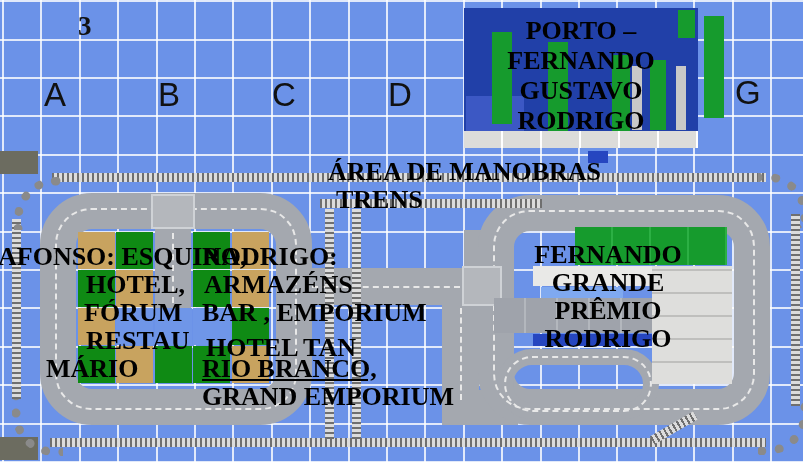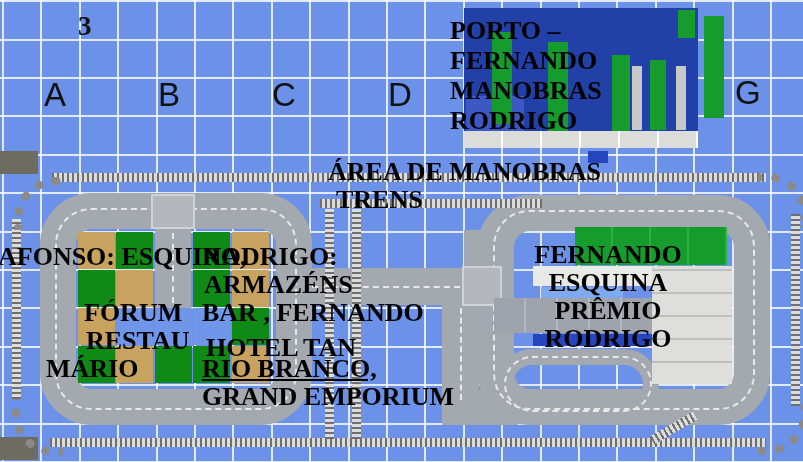--- a/index.html
+++ b/index.html
@@ -9,21 +9,21 @@
     background-image:
       repeating-linear-gradient(90deg, rgba(255,255,255,.8) 0 2px, transparent 2px 38.4px),
       repeating-linear-gradient(0deg, rgba(255,255,255,.8) 0 2px, transparent 2px 38.4px);
     background-position:2px 1px;
     font-family:"Liberation Serif","DejaVu Serif",serif;
   }
   
   .lbl{position:absolute;color:#000;font-weight:700;font-size:26px;line-height:28px;white-space:nowrap;z-index:50;}
   .grid-letter{position:absolute;color:#111;font-family:"Liberation Sans","DejaVu Sans",sans-serif;
     font-weight:400;font-size:33px;line-height:33px;z-index:50;}
-  .port-text{position:absolute;left:450px;top:16px;width:262px;text-align:left;z-index:50;
+  .port-text{position:absolute;left:450px;top:16px;width:262px;text-align:center;z-index:50;
     color:#000;font-weight:700;font-size:26px;line-height:30px;}
   .rb-text{position:absolute;left:498px;top:241px;width:220px;text-align:center;z-index:50;
     color:#000;font-weight:700;font-size:26px;line-height:28px;}
   
   .ring{position:absolute;border:36px solid #a4a8af;border-radius:52px;z-index:15;box-sizing:border-box;}
   .ring-dash{position:absolute;border:2px dashed #e8e8e8;border-radius:36px;z-index:16;box-sizing:border-box;}
   .road{position:absolute;background:#a4a8af;z-index:15;}
   .road-dash-h{position:absolute;border-top:2px dashed #e8e8e8;z-index:16;}
   .road-dash-v{position:absolute;border-left:2px dashed #e8e8e8;z-index:16;}
   .xing{position:absolute;background:#b4b7bc;z-index:17;
@@ -128,39 +128,40 @@
 
   <div class="grid-letter" style="left:78px;top:10px;font-size:27px;font-family:'Liberation Serif',serif;font-weight:700;">3</div>
   <div class="grid-letter" style="left:44px;top:78px;">A</div>
   <div class="grid-letter" style="left:158px;top:78px;">B</div>
   <div class="grid-letter" style="left:272px;top:78px;">C</div>
   <div class="grid-letter" style="left:388px;top:78px;">D</div>
   <div class="grid-letter" style="left:735px;top:76px;">G</div>
 
   <div class="port-text">
     <div>PORTO – FERNANDO</div>
-    <div>MANOBRAS</div>
+    <div>GUSTAVO</div>
     <div>RODRIGO</div>
   </div>
 
   <div class="lbl" style="left:328px;top:158px;text-align:center;">ÁREA DE MANOBRAS</div>
   <div class="lbl" style="left:336px;top:186px;">TRENS</div>
 
   <div class="lbl" style="left:-2px;top:243px;">AFONSO: ESQUINA,</div>
+  <div class="lbl" style="left:86px;top:271px;">HOTEL,</div>
   <div class="lbl" style="left:84px;top:299px;">FÓRUM</div>
   <div class="lbl" style="left:86px;top:327px;">RESTAU</div>
   <div class="lbl" style="left:46px;top:355px;">MÁRIO</div>
 
   <div class="lbl" style="left:202px;top:243px;">RODRIGO:</div>
   <div class="lbl" style="left:204px;top:271px;">ARMAZÉNS</div>
-  <div class="lbl" style="left:202px;top:299px;">BAR , FERNANDO</div>
+  <div class="lbl" style="left:202px;top:299px;">BAR , EMPORIUM</div>
   <div class="lbl" style="left:206px;top:334px;">HOTEL TAN</div>
   <div class="lbl" style="left:202px;top:355px;text-decoration:underline;">RIO BRANCO,</div>
   <div class="lbl" style="left:202px;top:383px;">GRAND EMPORIUM</div>
 
   <div class="rb-text">
     <div>FERNANDO</div>
-    <div>ESQUINA</div>
+    <div>GRANDE</div>
     <div>PRÊMIO</div>
     <div>RODRIGO</div>
   </div>
 
 </div>
 
 </body></html>

